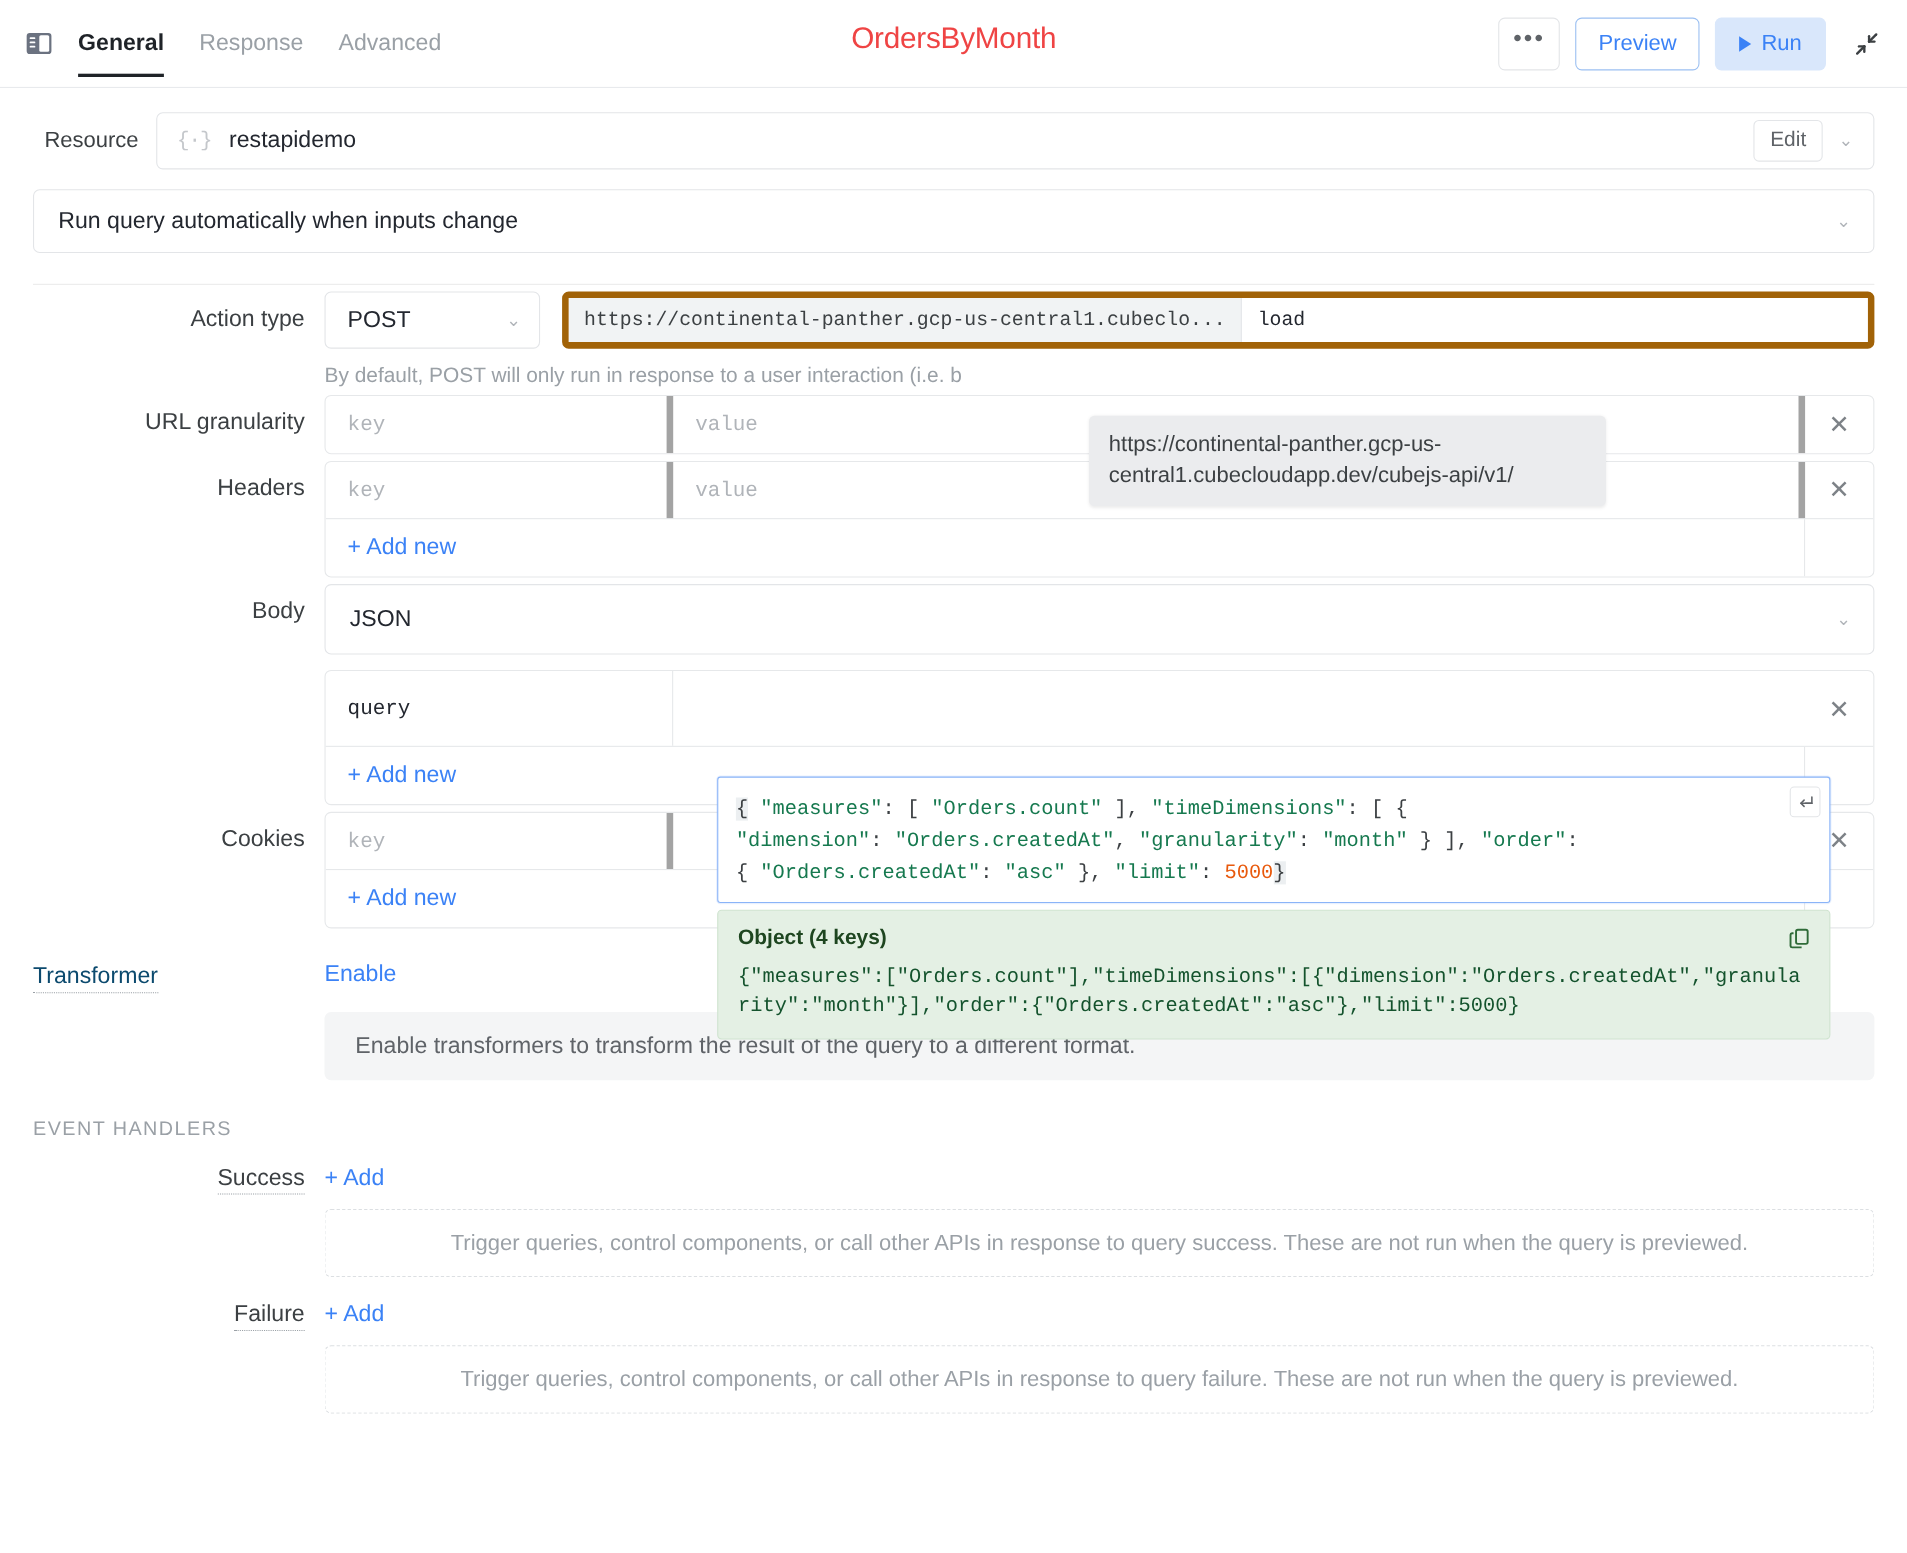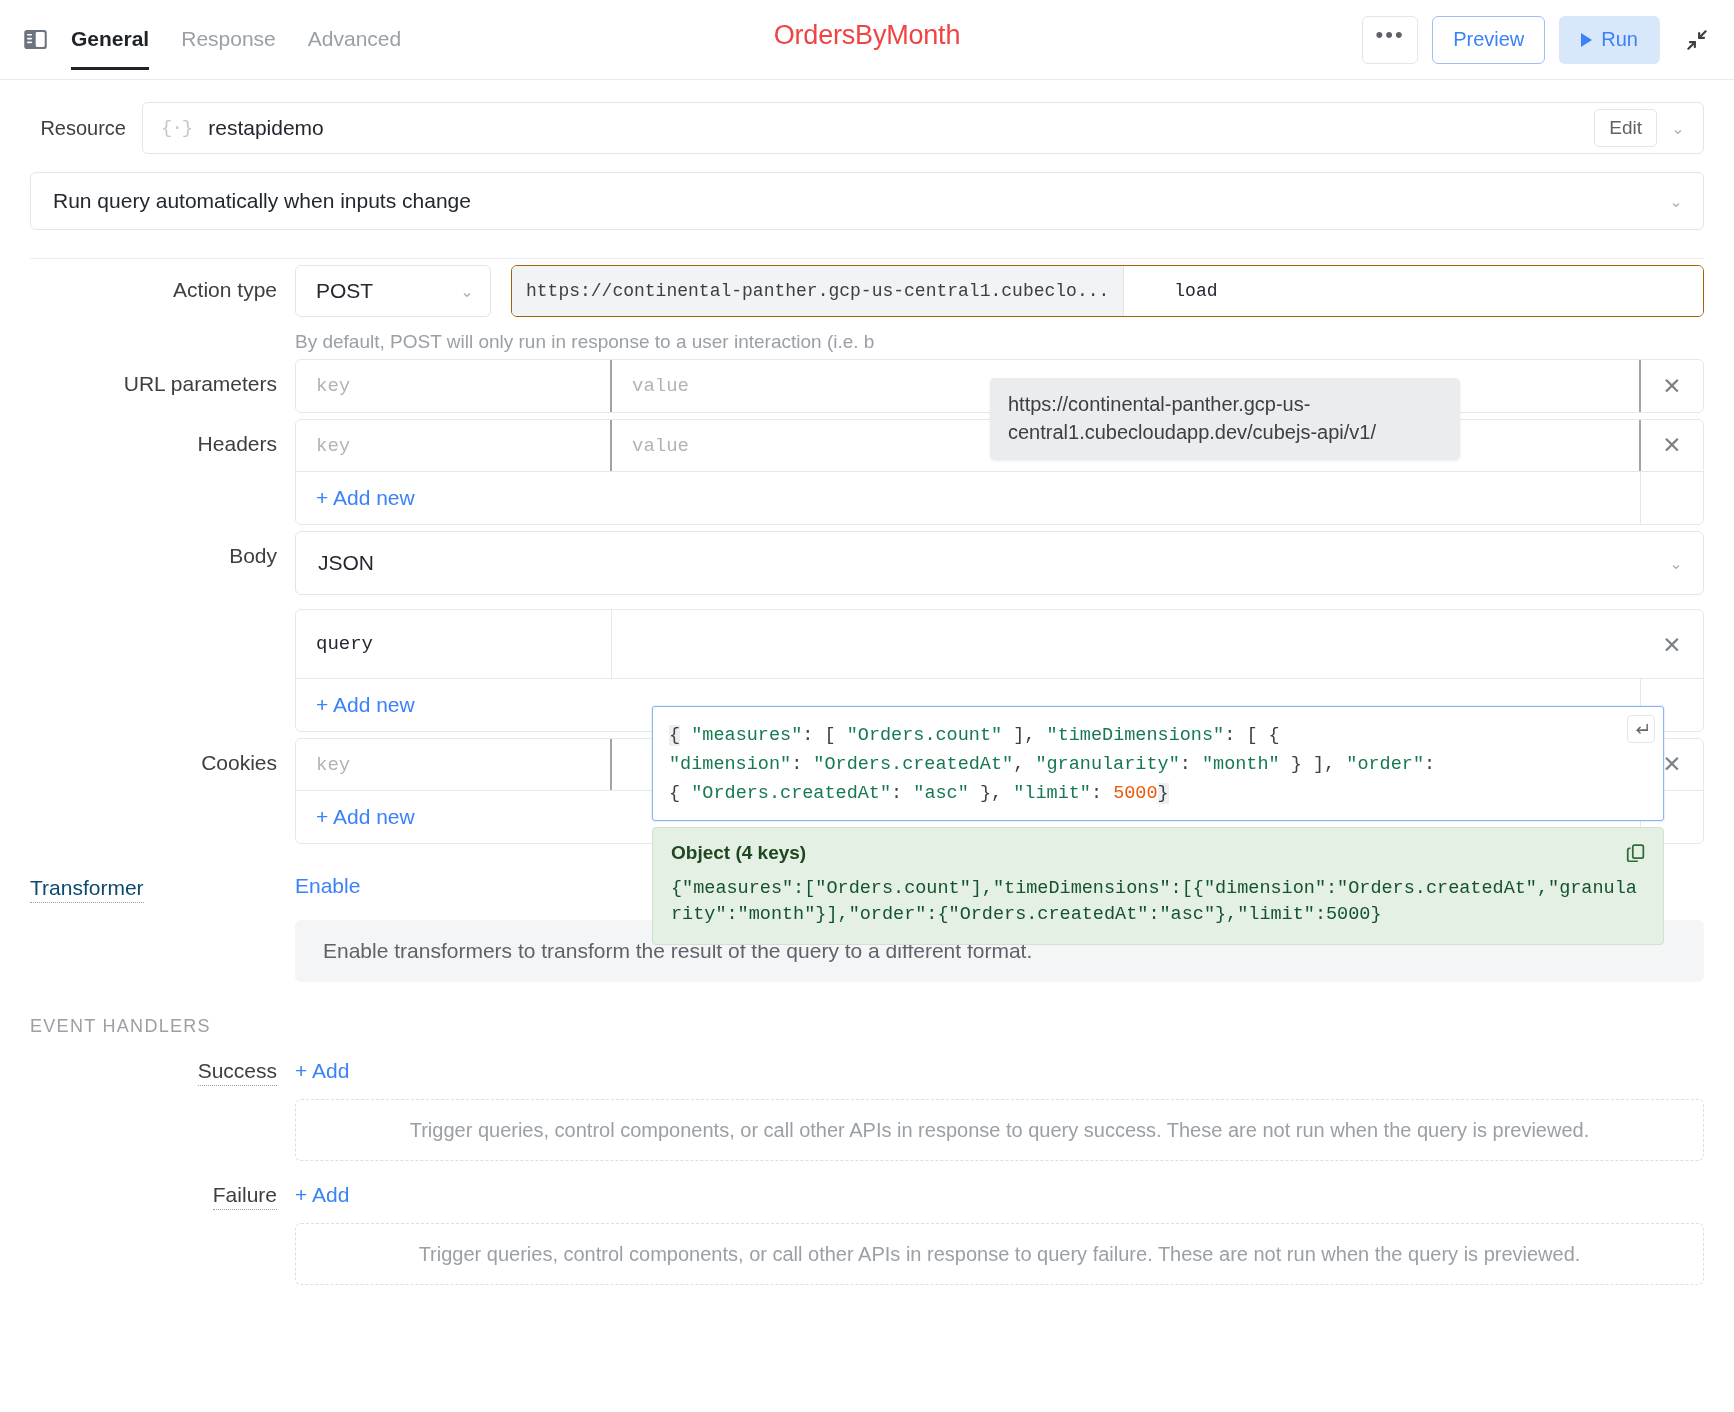--- a/index.html
+++ b/index.html
@@ -214,25 +214,24 @@
     color: #23272f;
     cursor: pointer;
   }
   .select-box.post { width: 196px; }
   .select-box .chev { margin-left: auto; }
 
   .url-group {
     flex: 1;
     display: flex;
     height: 52px;
-    border: 1px solid #a16207;
+    border: 6px solid #a16207;
     border-radius: 6px;
     overflow: hidden;
     background:#fff;
-    gap:36px;
   }
   .url-base {
     background: #f1f3f4;
     color: #3c4043;
     font-size: 18px;
     font-family: "Liberation Mono", monospace;
     display: flex; align-items: center;
     padding: 0 14px;
     border-right: 1px solid #e3e5e8;
     white-space: nowrap;
@@ -268,21 +267,21 @@
     height: 52px;
     border-bottom: 1px solid #e6e8ea;
   }
   .kv-row:last-child { border-bottom: none; }
   .kv-cell {
     font-size: 19px;
     font-family: "Liberation Mono", monospace;
     color: #b0b4b9;
     display: flex; align-items: center;
     padding: 0 20px;
-    border-right: 2px solid #a3a3a3;
+    border-right: 6px solid #a3a3a3;
     cursor: text;
   }
   .kv-cell.key { width: 316px; flex: 0 0 auto; }
   .kv-cell.value { flex: 1; }
   .kv-x {
     width: 62px;
     flex: 0 0 auto;
     display: flex; align-items: center; justify-content: center;
     color: #7d8287;
     font-size: 23px;
@@ -570,21 +569,21 @@
         <div class="url-group">
           <div class="url-base">https://continental-panther.gcp-us-central1.cubeclo...</div>
           <div class="url-path">load</div>
         </div>
       </div>
       <div class="hint">By default, POST will only run in response to a user interaction (i.e. b</div>
     </div>
   </div>
 
   <div class="frow">
-    <div class="frow-label">URL parameters</div>
+    <div class="frow-label">URL granularity</div>
     <div class="frow-body">
       <div class="kv-table">
         <div class="kv-row">
           <div class="kv-cell key">key</div>
           <div class="kv-cell value">value</div>
           <div class="kv-x">✕</div>
         </div>
       </div>
     </div>
   </div>

